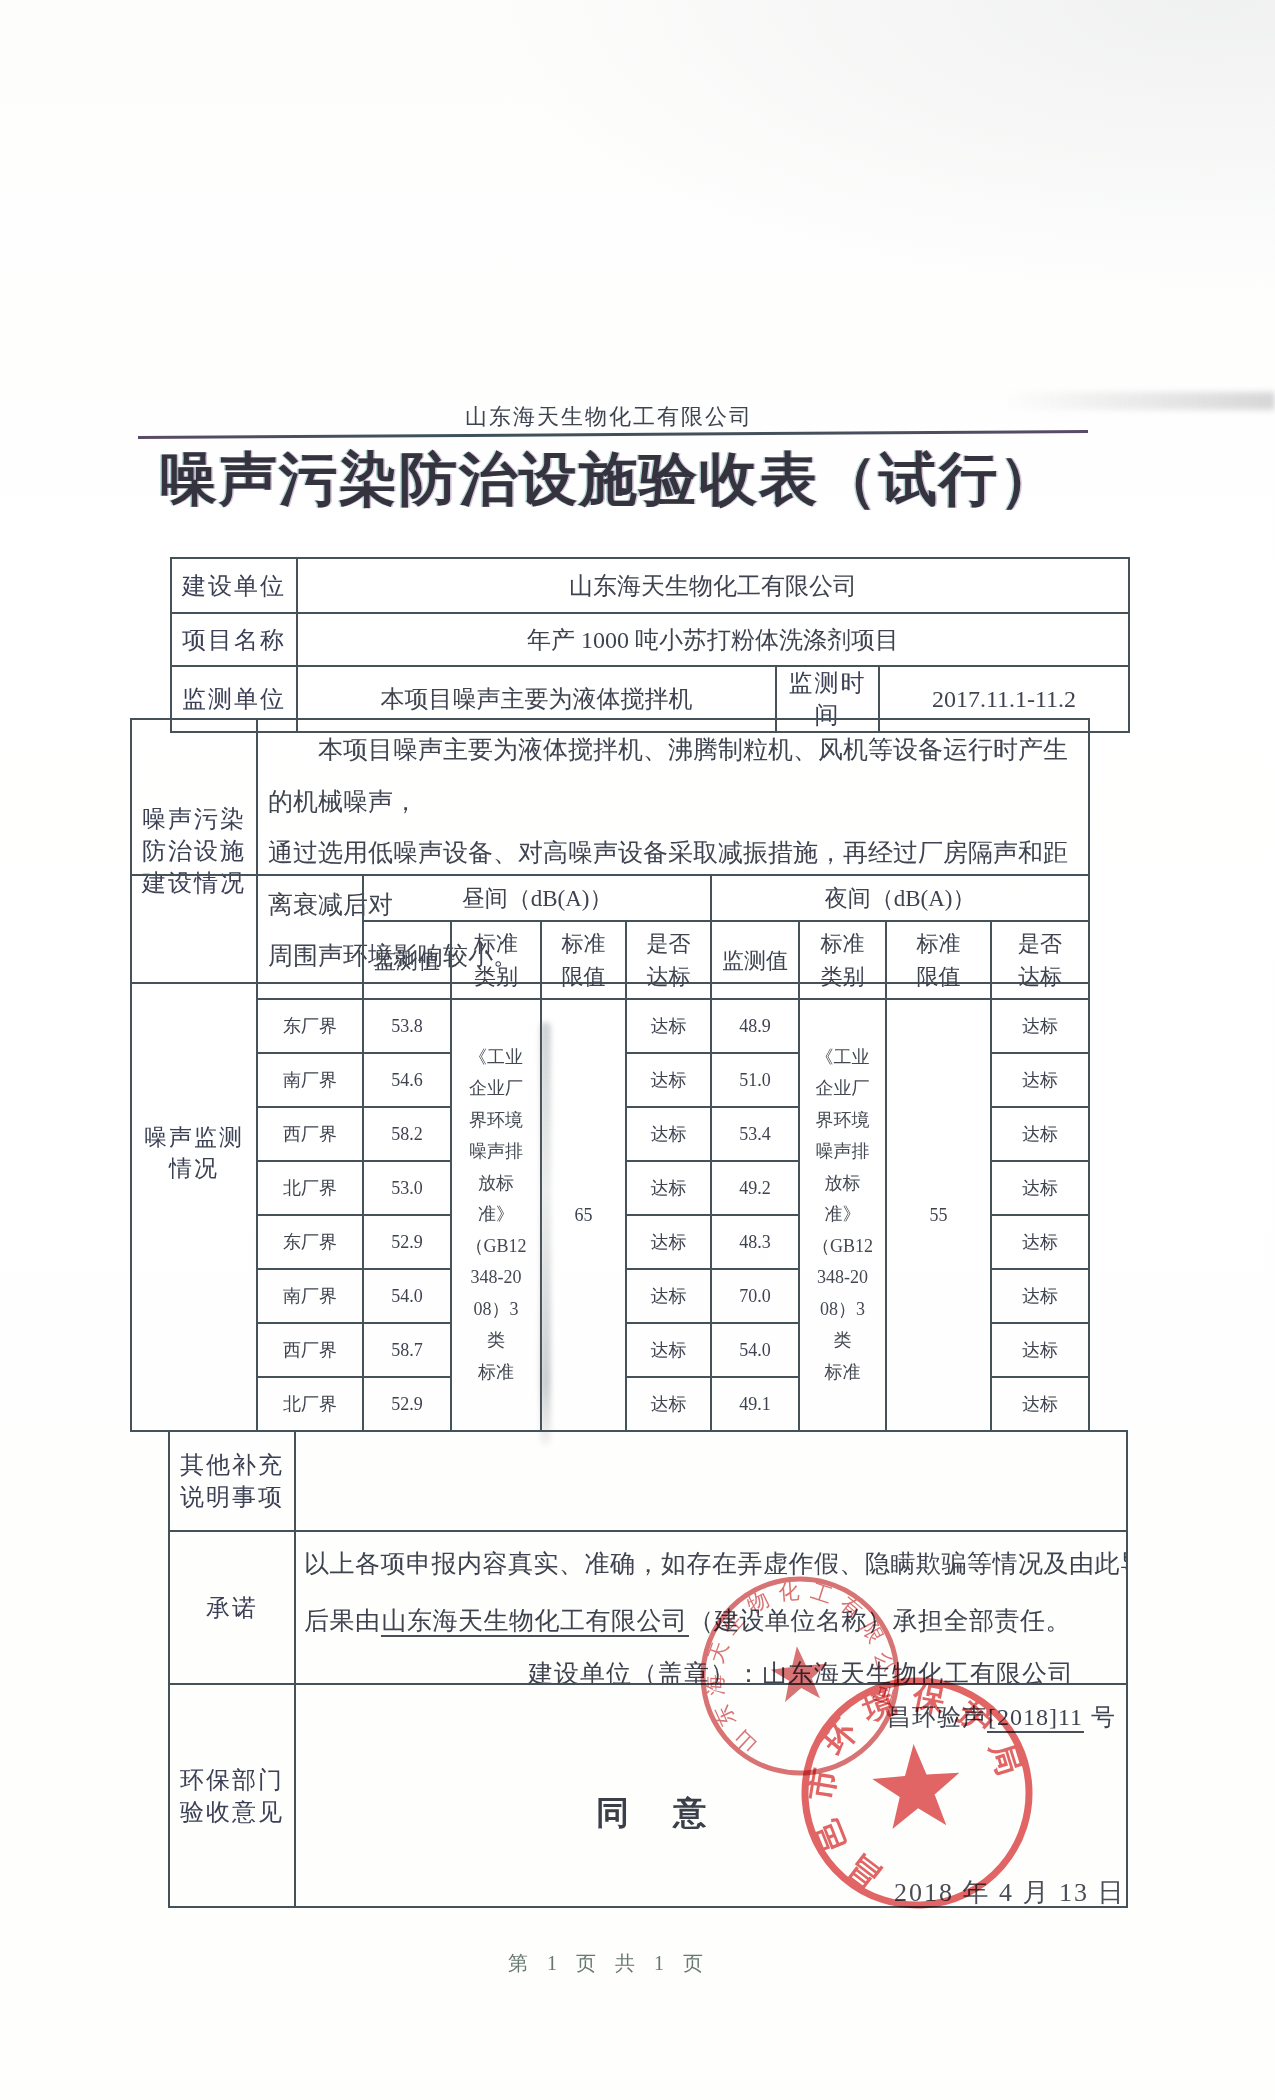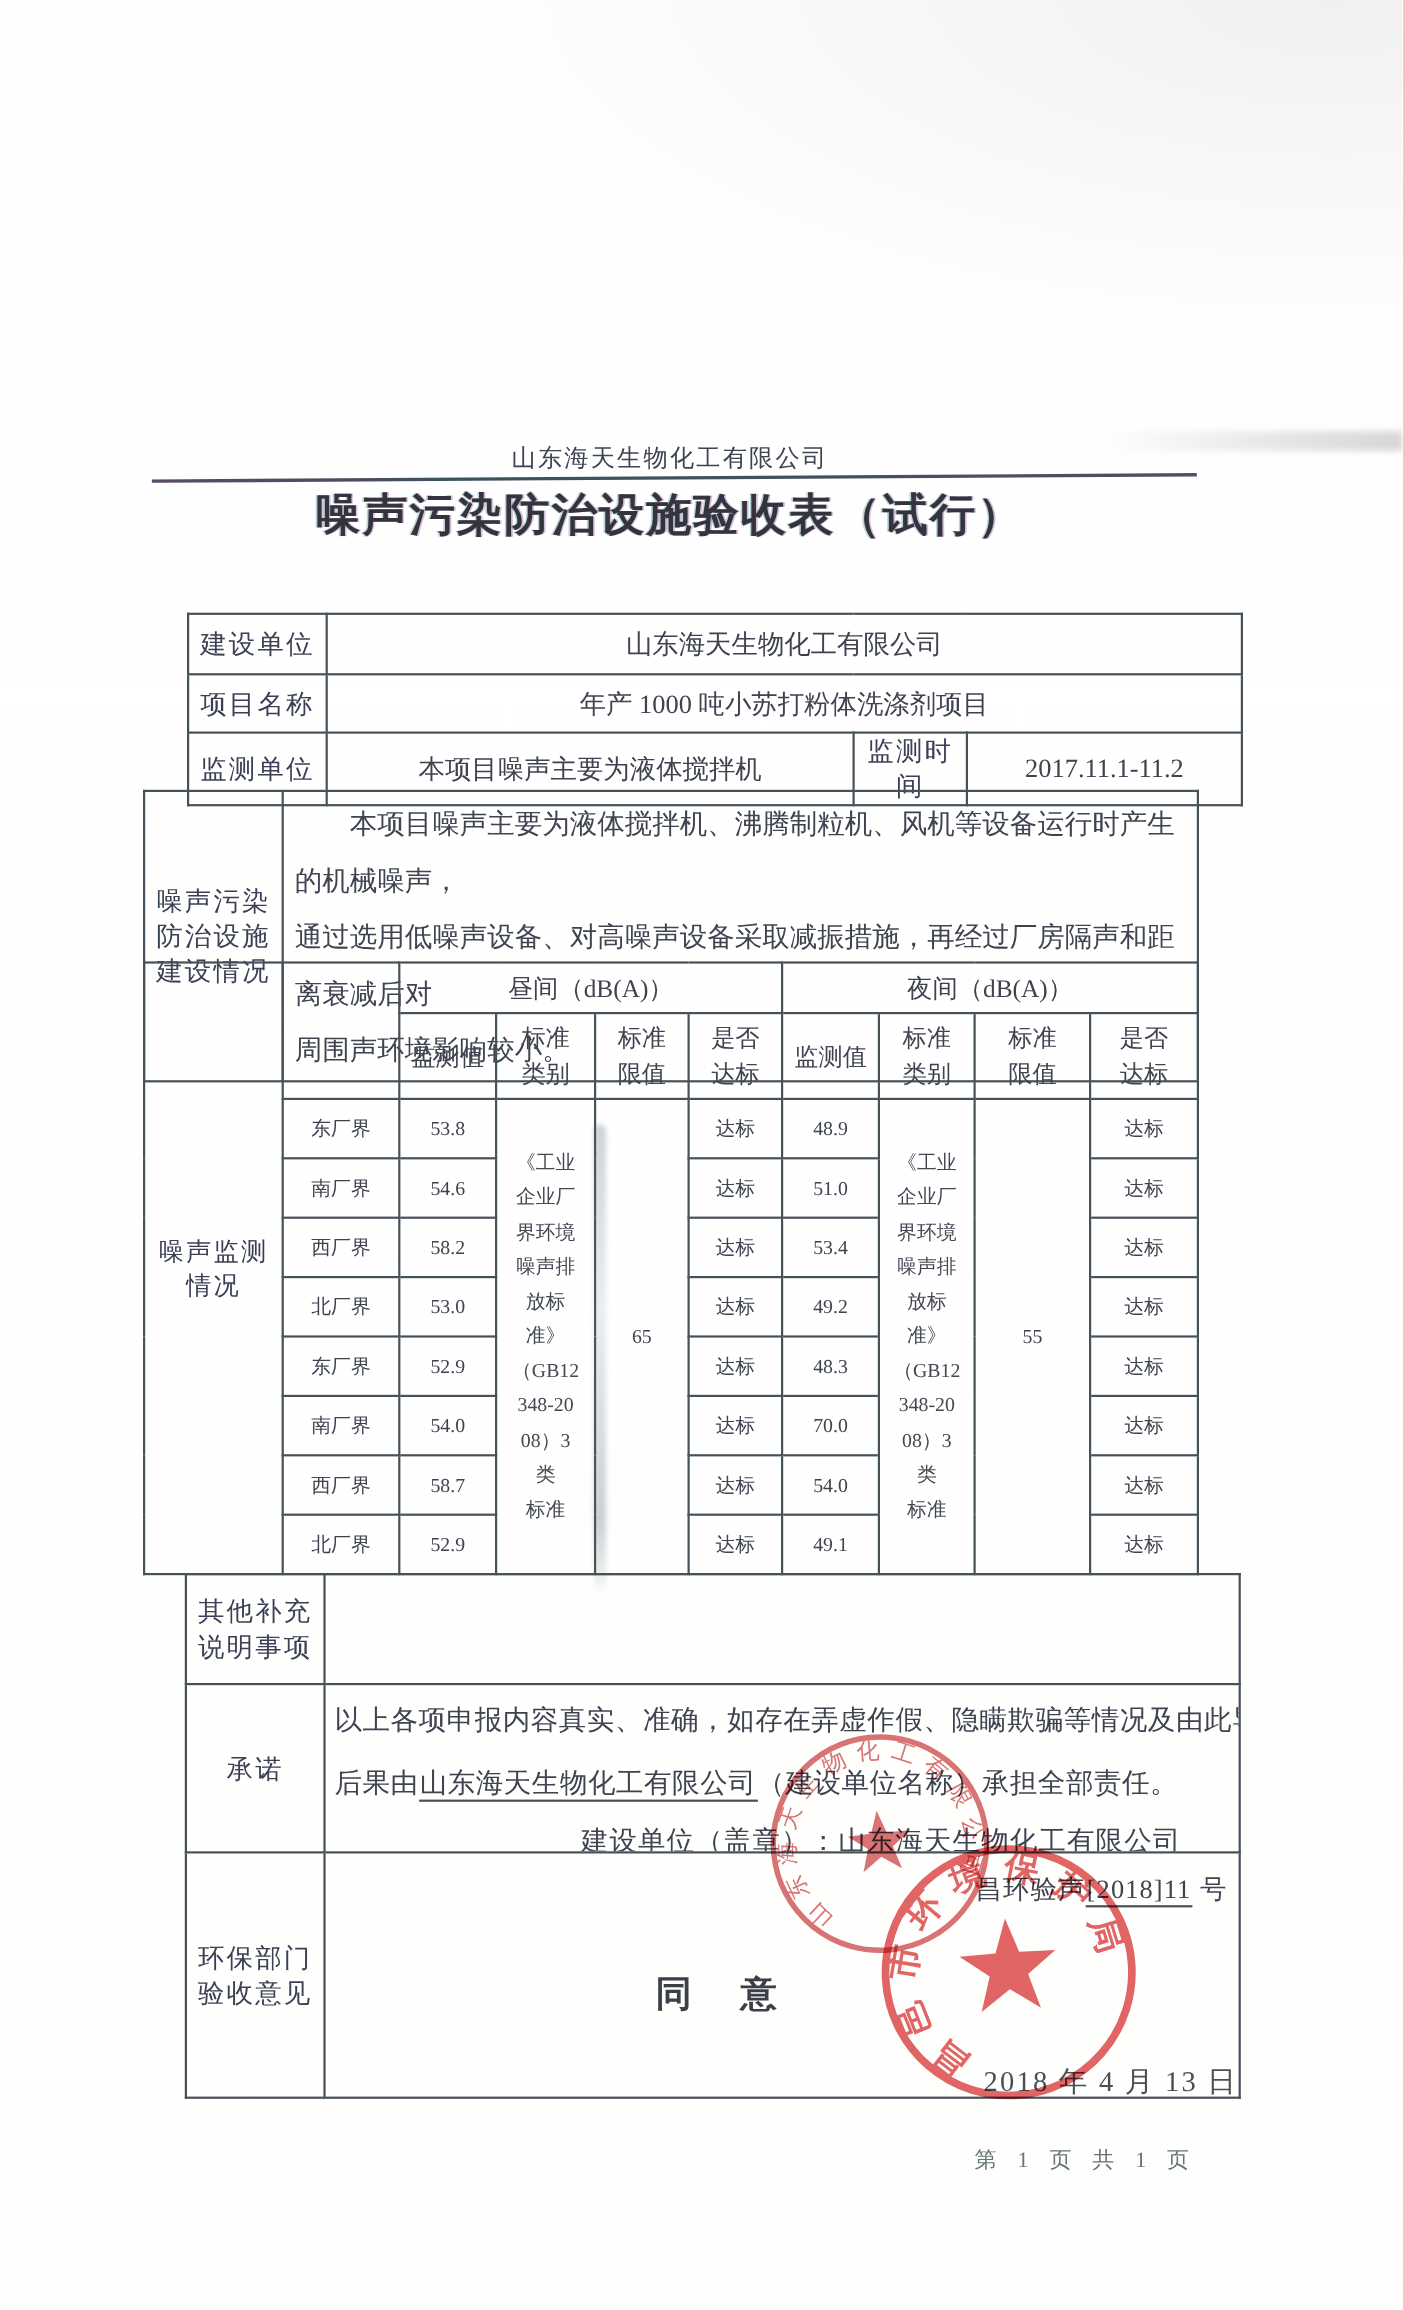--- a/index.html
+++ b/index.html
@@ -21,21 +21,21 @@
     text-align:center; font-size:22px; letter-spacing:2px; color:#3e4450;
   }
   .header-rule {
     position:absolute; left:138px; top:433px; width:950px; height:3px;
     background:linear-gradient(90deg,#5a4a66,#3d525c 30%,#45505a 70%,#5a4a66);
     transform:rotate(-0.35deg);
   }
   .doc-title {
     position:absolute; left:130px; top:441px; width:958px;
     text-align:center; font-family:"Liberation Sans","DejaVu Sans",sans-serif;
-    font-size:41px; font-weight:bold; letter-spacing:2px; color:#34333e;
+    font-size:58px; font-weight:bold; letter-spacing:2px; color:#34333e;
     text-shadow:1.5px 0 rgba(110,50,140,.30), -1.5px 0 rgba(0,110,105,.28);
     white-space:nowrap;
   }
   
   table { border-collapse:collapse; table-layout:fixed; position:absolute; left:130px; width:958px; background:transparent; }
   td { border:2px solid #46525a; text-align:center; vertical-align:middle;
        font-size:24px; color:#3f4350; overflow:hidden; }
   .t1 { top:557px;margin-left:40px; }
   .t2 { top:718px; }
   .t3 { top:874px; }
@@ -60,21 +60,21 @@
   .commit-seal { position:absolute; top:125px; left:232px; font-size:25px; letter-spacing:1px; white-space:nowrap; }
   .appr-docno { position:absolute; top:16px; right:10px; font-size:24px; letter-spacing:1px; white-space:nowrap; }
   .appr-decision { position:absolute; top:106px; left:300px; font-size:33px; letter-spacing:18px; color:#3b3f49; font-weight:bold; white-space:nowrap; }
   .appr-date { position:absolute; top:190px; left:598px; font-size:26px; letter-spacing:2px; color:#4a4f57; white-space:nowrap; }
   
   .stamp { position:absolute; mix-blend-mode:multiply; }
   .stamp1 { left:695px; top:1571px; width:210px; height:210px; opacity:.78; transform:rotate(-6deg); }
   .stamp2 { left:792px; top:1668px; width:250px; height:250px; opacity:.88; transform:rotate(-4deg); }
   
   .page-footer {
-    position:absolute; left:130px; top:1950px; width:958px; text-align:right;
+    position:absolute; left:130px; top:1950px; width:958px; text-align:center;
     font-size:20px; letter-spacing:7px; color:#66776f;
   }
   
   .streak {
     position:absolute; left:540px; top:1022px; width:11px; height:424px;
     background:linear-gradient(180deg, rgba(90,95,100,.28), rgba(120,125,130,.14) 40%, rgba(90,95,100,.30) 85%, rgba(90,95,100,.05));
     filter:blur(2.5px); border-radius:6px;
   }
   .smudge-top {
     position:absolute; left:1000px; top:392px; width:275px; height:18px;

